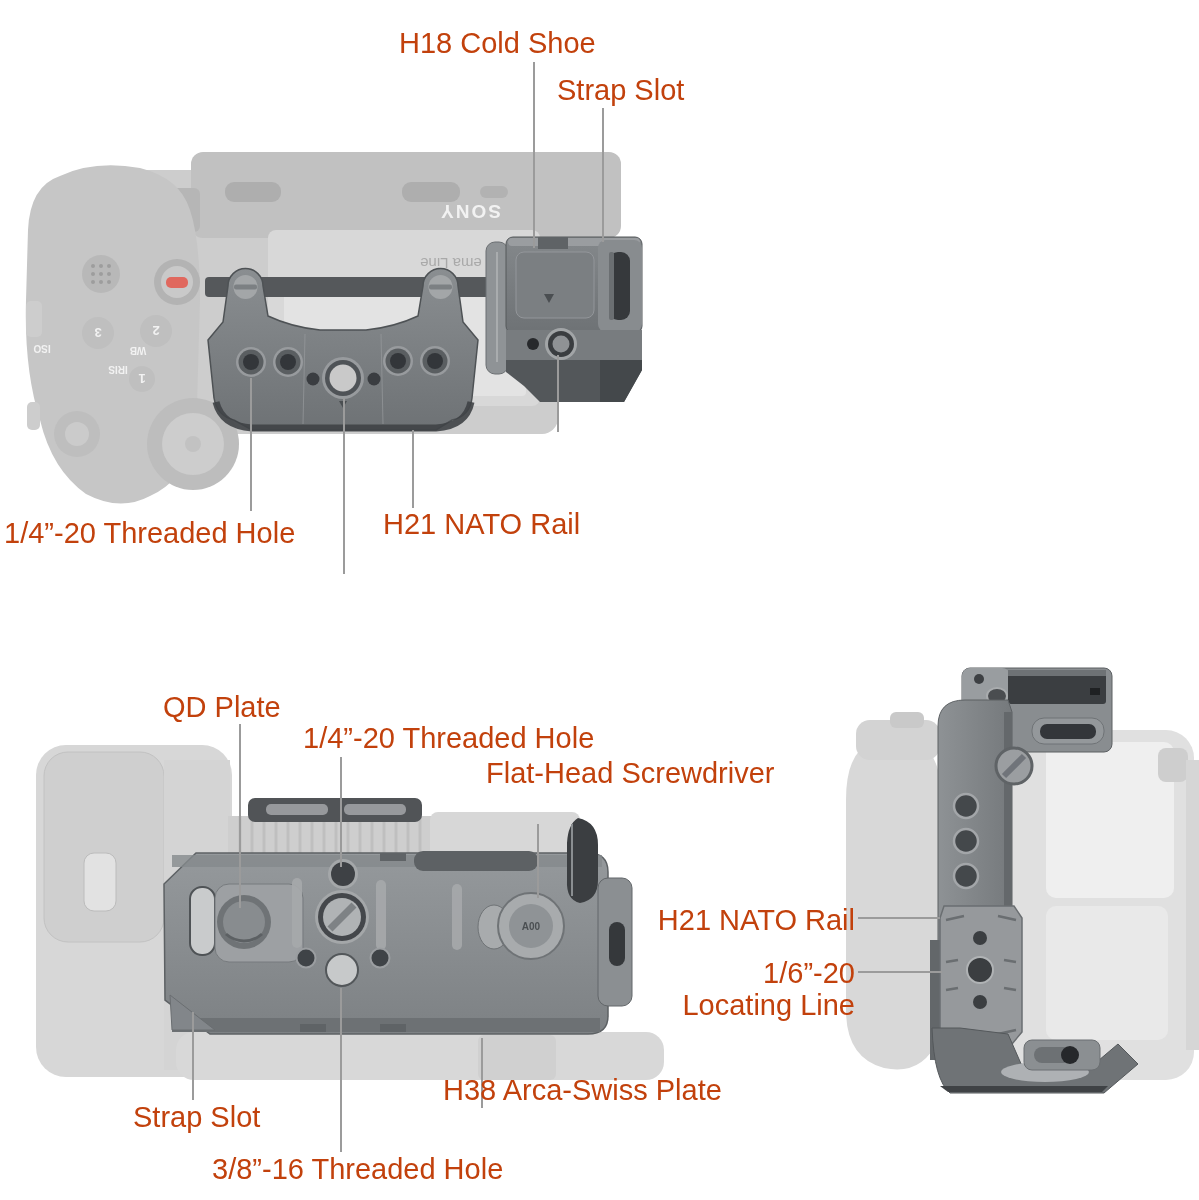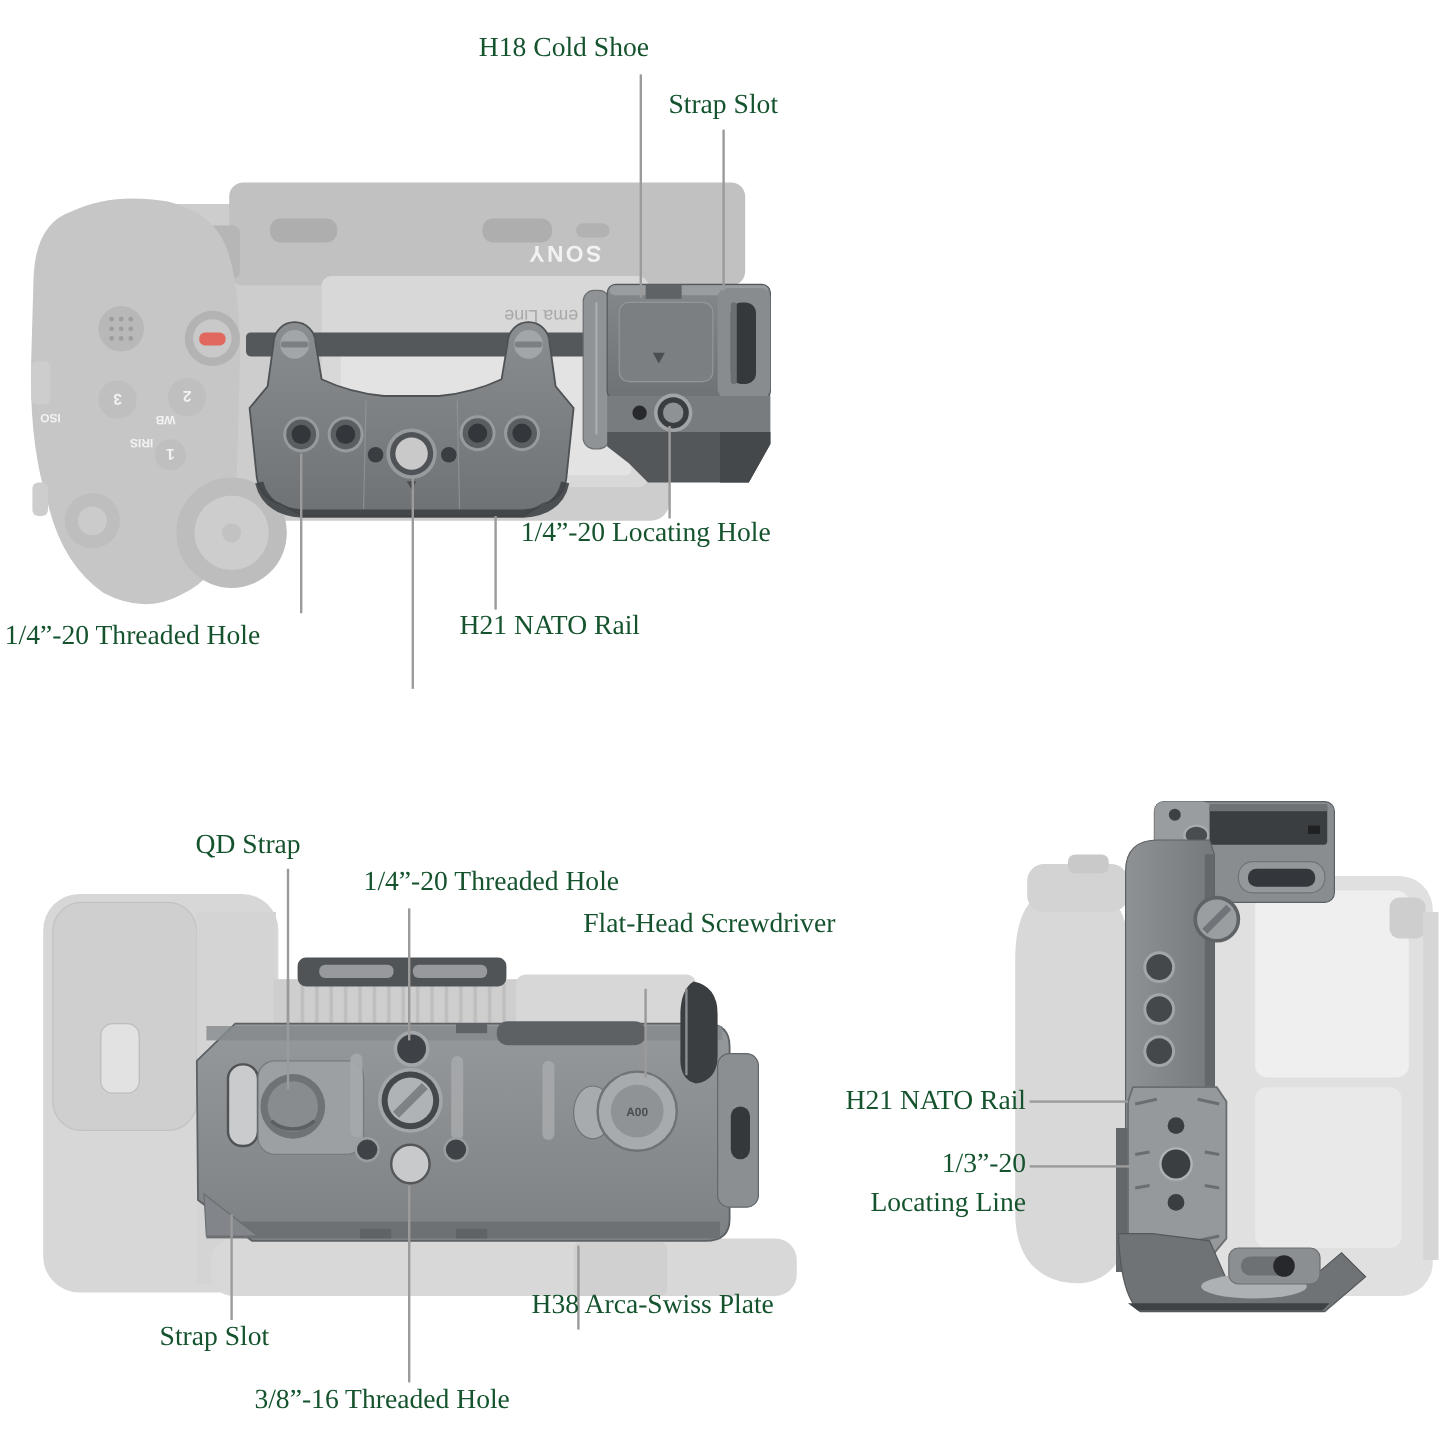--- a/index.html
+++ b/index.html
@@ -2,22 +2,22 @@
 <html><head>
 <meta charset="utf-8">
 <style>
   html,body{margin:0;padding:0;background:#ffffff;}
   #canvas{
     position:relative;width:1199px;height:1200px;background:#ffffff;overflow:hidden;
     font-family:"Liberation Sans", sans-serif;
   }
   #art{position:absolute;left:0;top:0;}
   .lbl{
-    position:absolute;color:#14532d;font-size:23px;line-height:1.15;white-space:nowrap;
-    font-family:Liberation Serif, serif;
+    position:absolute;color:#c2410c;font-size:29px;line-height:1.15;white-space:nowrap;
+    font-family:Liberation Sans, sans-serif;
   }
   .lbl.r{text-align:right;white-space:nowrap;}
   .leader{position:absolute;background:#9b9b9b;}
   .leader.v{width:2px;}
   .leader.h{height:2px;}
 </style>
 </head>
 <body>
 
 <div id="canvas">
@@ -286,28 +286,27 @@
   <div class="leader v" style="left:340px;top:757px;height:110px"></div>
   <div class="leader v" style="left:537px;top:824px;height:74px"></div>
   <div class="leader v" style="left:192px;top:1012px;height:88px"></div>
   <div class="leader v" style="left:481px;top:1038px;height:70px"></div>
   <div class="leader v" style="left:340px;top:988px;height:164px"></div>
   <div class="leader h" style="left:858px;top:917px;width:82px"></div>
   <div class="leader h" style="left:858px;top:971px;width:84px"></div>
 
   <div class="lbl" style="left:399px;top:27px">H18 Cold Shoe</div>
   <div class="lbl" style="left:557px;top:74px">Strap Slot</div>
-  <div class="lbl" style="left:434px;top:431px">1/4”-20 Locating Hole</div>
   <div class="lbl" style="left:4px;top:517px">1/4”-20 Threaded Hole</div>
   <div class="lbl" style="left:383px;top:508px">H21 NATO Rail</div>
 
-  <div class="lbl" style="left:163px;top:691px">QD Strap</div>
+  <div class="lbl" style="left:163px;top:691px">QD Plate</div>
   <div class="lbl" style="left:303px;top:722px">1/4”-20 Threaded Hole</div>
   <div class="lbl" style="left:486px;top:757px">Flat-Head Screwdriver</div>
   <div class="lbl" style="left:133px;top:1101px">Strap Slot</div>
   <div class="lbl" style="left:443px;top:1074px">H38 Arca-Swiss Plate</div>
   <div class="lbl" style="left:212px;top:1153px">3/8”-16 Threaded Hole</div>
 
   <div class="lbl r" style="left:640px;top:904px;width:215px">H21 NATO Rail</div>
-  <div class="lbl r" style="left:640px;top:957px;width:215px">1/3”-20</div>
+  <div class="lbl r" style="left:640px;top:957px;width:215px">1/6”-20</div>
   <div class="lbl r" style="left:640px;top:989px;width:215px">Locating Line</div>
 
 </div>
 
 </body></html>

